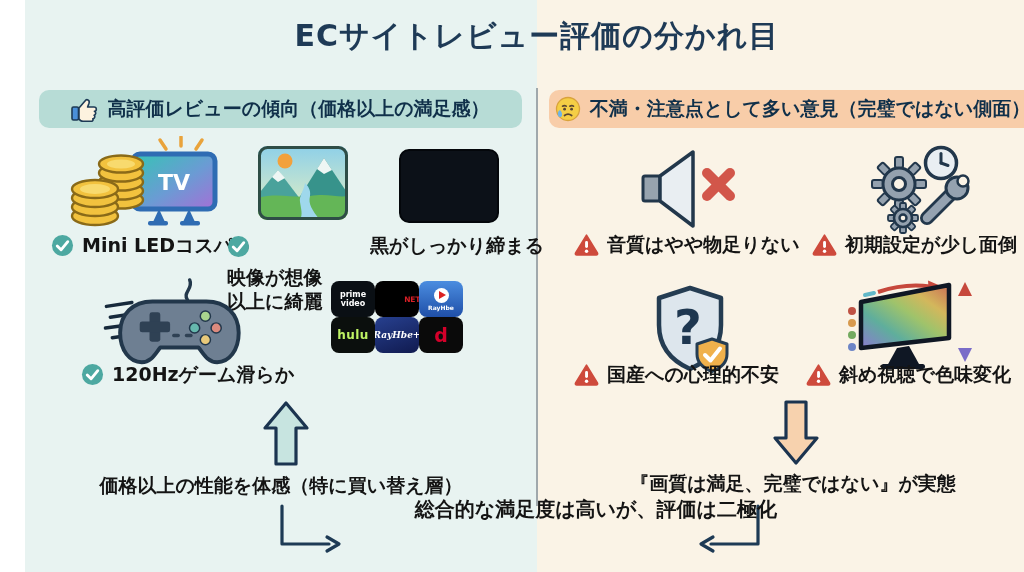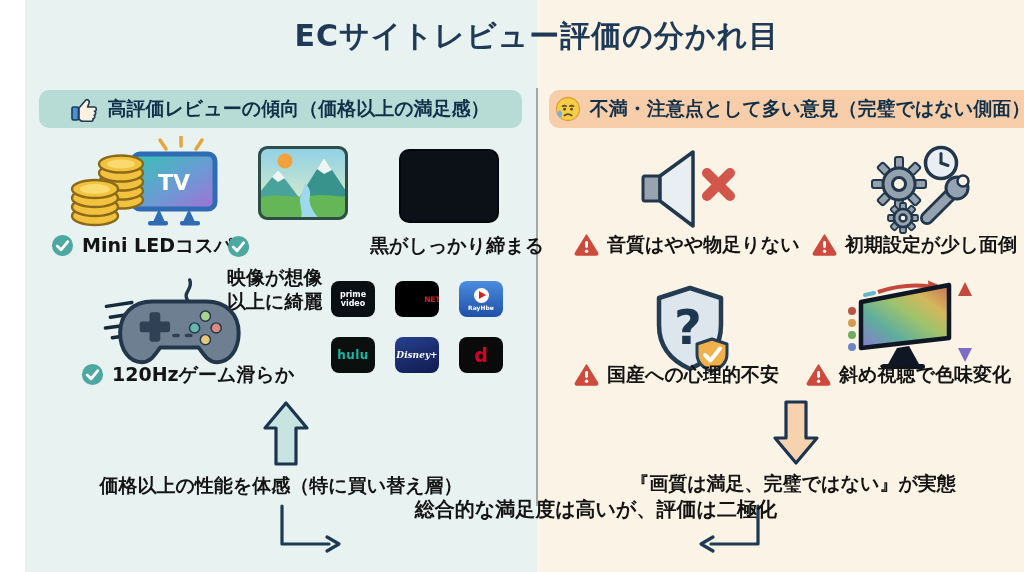--- a/index.html
+++ b/index.html
@@ -14,35 +14,35 @@
   .pill-left{left:14px;top:90px;width:483px;background:#b7dcd6;}
   .pill-right{left:524px;top:90px;width:486px;background:#f8cda9;}
   .item-label{position:absolute;display:flex;gap:8px;align-items:center;
               font-size:19px;font-weight:700;color:#141414;line-height:1.25;}
   .item-label .txt{white-space:pre-line;}
   .top-align{align-items:flex-start;}
   .top-align svg{margin-top:1px;}
   .black-screen{position:absolute;left:374px;top:149px;width:96px;height:70px;
                 background:#0c1118;border:2px solid #04070b;border-radius:10px;}
   .stream-grid{position:absolute;left:306px;top:281px;display:grid;
-               grid-template-columns:repeat(3,44px);gap:20px;}
+               grid-template-columns:repeat(3,44px);gap:0;}
   .tile{width:44px;height:36px;border-radius:8px;display:flex;flex-direction:column;
         align-items:center;justify-content:center;overflow:hidden;}
   .tile-prime{background:#0a0f14;}
   .tile-prime .txt{color:#fff;font-size:8px;font-weight:700;line-height:1.15;white-space:pre-line;text-align:center;}
   .tile-netflix{background:#000;}
   .tile-netflix .txt{color:#d81f26;font-size:7.5px;font-weight:800;letter-spacing:-.2px;padding-left:48px;}
   .tile-raytube{background:linear-gradient(180deg,#4b8de0,#1f4fa8);}
   .play-circle{width:15px;height:15px;border-radius:50%;background:#fff;display:flex;
                align-items:center;justify-content:center;margin-bottom:1px;}
   .play-tri{width:0;height:0;border-left:7px solid #d22;border-top:4.5px solid transparent;
             border-bottom:4.5px solid transparent;margin-left:2px;}
   .tile-raytube .txt{color:#fff;font-size:6px;font-weight:700;}
   .tile-hulu{background:#0b0f0d;}
-  .tile-hulu .txt{color:#14b8a6;font-size:12px;font-weight:800;letter-spacing:.5px;}
+  .tile-hulu .txt{color:#bef264;font-size:12px;font-weight:800;letter-spacing:.5px;}
   .tile-disney{background:linear-gradient(160deg,#27408f,#101a4f);}
   .tile-disney .txt{color:#fff;font-size:9px;font-weight:700;font-style:italic;
                     font-family:"DejaVu Serif","Liberation Serif",serif;}
   .tile-d{background:#0a0a0a;}
   .tile-d .txt{color:#d4002a;font-size:19px;font-weight:800;line-height:1;}
   .conclusion{position:absolute;width:512px;text-align:center;font-size:19px;
               font-weight:700;color:#141414;}
   .bottom-text{position:absolute;left:252px;top:496px;width:500px;text-align:right;
                font-size:20px;font-weight:700;color:#141414;}
   .abs{position:absolute;}
@@ -184,21 +184,21 @@
     <div class="tile tile-raytube">
       <span class="play-circle">
           <span class="play-tri"></span>
         </span>
       <span class="txt">RayHbe</span>
     </div>
     <div class="tile tile-hulu">
       <span class="txt">hulu</span>
     </div>
     <div class="tile tile-disney">
-      <span class="txt">Disney+</span>
+      <span class="txt">RayHbe+</span>
     </div>
     <div class="tile tile-d">
       <span class="txt">d</span>
     </div>
   </div>
 
   <div class="item-label" style="left:56px;top:363px;">
     <svg width="23" height="23" viewBox="0 0 24 24">
       <circle cx="12" cy="12" r="11" fill="#4da8a1"></circle>
       <polyline points="6.5,12.5 10.5,16.5 17.5,8" stroke="#fff" stroke-width="3" fill="none" stroke-linecap="round" stroke-linejoin="round"></polyline>

